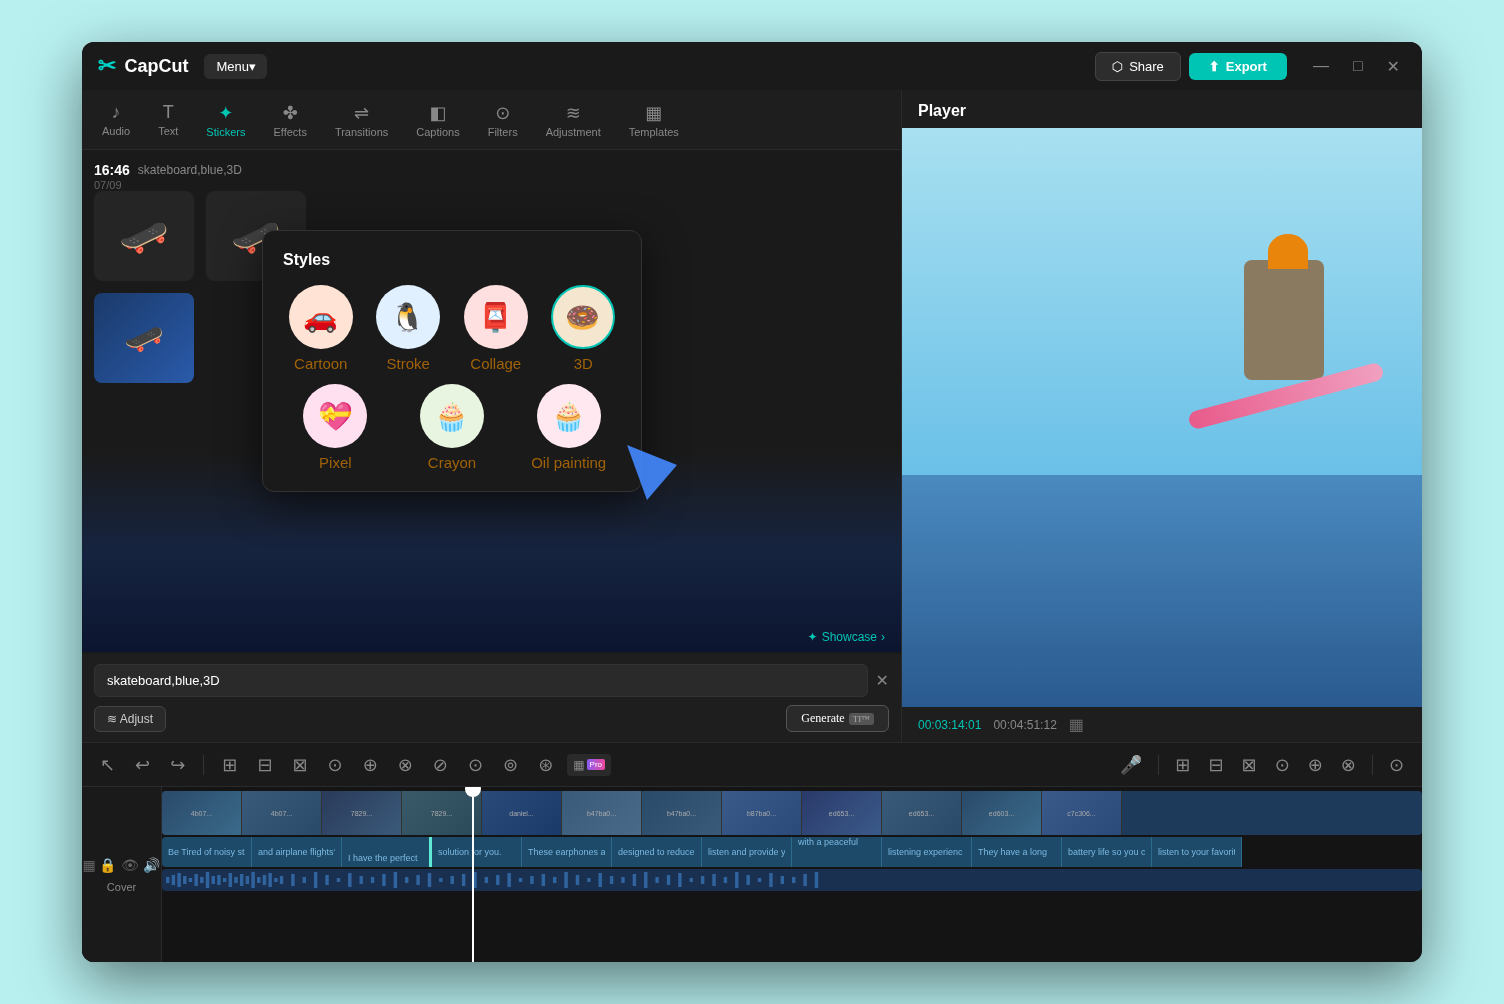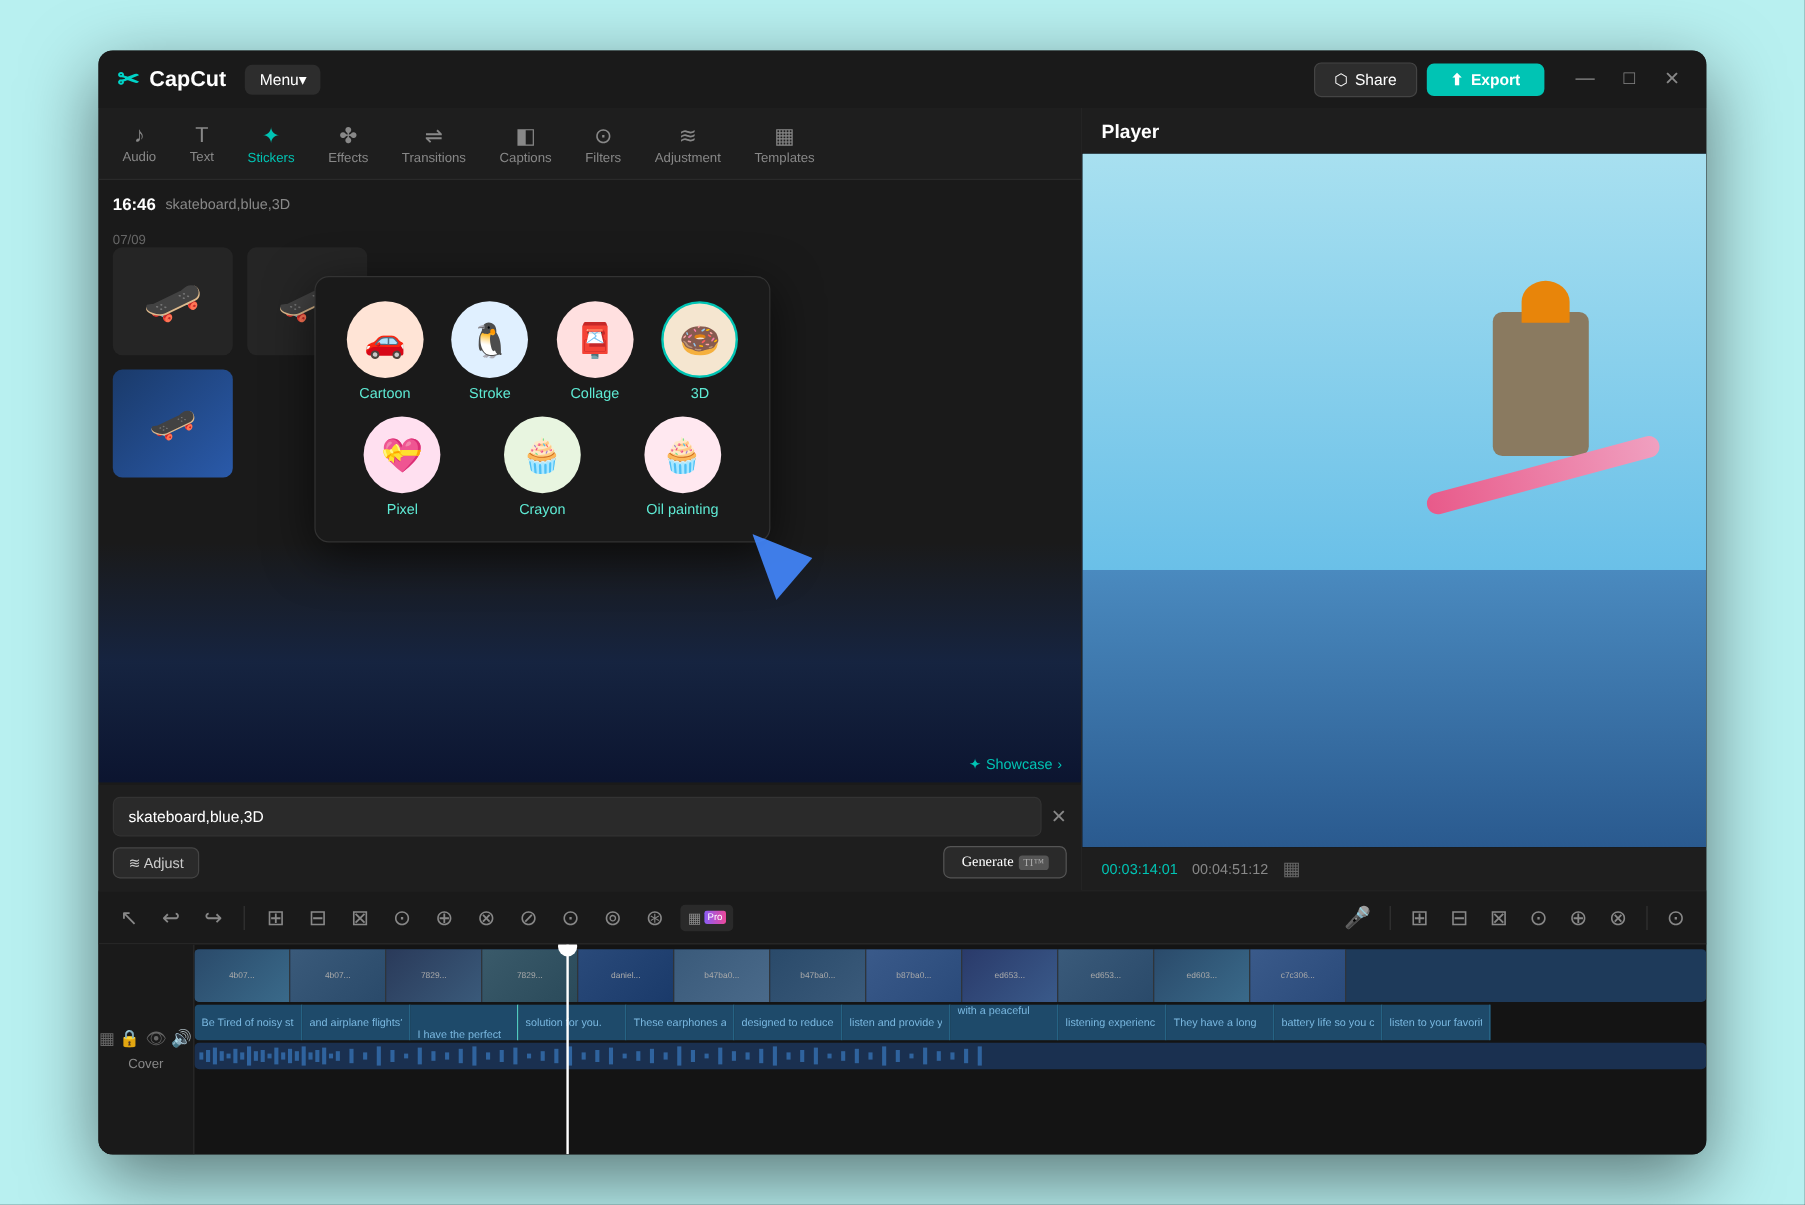--- a/index.html
+++ b/index.html
@@ -184,21 +184,21 @@
       flex: 1;
       background: #1a1a1a;
       padding: 12px;
       position: relative;
       overflow: hidden;
     }
     .media-header {
       display: flex;
       align-items: center;
       gap: 8px;
-      margin-bottom: 16px;
+      margin-bottom: 1px;
     }
     .media-time {
       color: #ffffff;
       font-size: 14px;
       font-weight: 600;
     }
     .media-tag {
       color: #888;
       font-size: 12px;
     }
@@ -256,22 +256,22 @@
       display: flex;
       align-items: center;
       justify-content: center;
       font-size: 28px;
       background: #f5e6d0;
     }
     .style-icon.selected {
       border: 2px solid #00c4b4;
     }
     .style-label {
-      color: #5eead4;
-      font-size: 12px;
+      color: #a16207;
+      font-size: 15px;
     }
     .styles-grid-2 {
       display: grid;
       grid-template-columns: repeat(3, 1fr);
       gap: 12px;
     }
     
     .input-area {
       position: absolute;
       bottom: 0;
@@ -550,20 +550,21 @@
             <div class="sticker-item sticker-dark" style="font-size:40px;">🛹</div>
             <div class="sticker-item sticker-dark" style="font-size:40px;">🛹</div>
           </div>
           <div style="display: flex; gap: 12px; margin-bottom: 12px;">
             <div class="sticker-item sticker-blue" style="font-size:32px; background: linear-gradient(135deg, #1a3a6a, #2a5aaa);">🛹</div>
           </div>
 
           <div style="position:absolute; bottom:90px; left:0; right:0; height:200px; background: linear-gradient(180deg, transparent 0%, rgba(20,40,80,0.7) 50%, rgba(10,20,50,0.9) 100%); pointer-events:none;"></div>
 
           <div class="styles-popup">
+            <div class="styles-title">Styles</div>
 
             <div class="styles-grid">
               <div class="style-item">
                 <div class="style-icon si-cartoon">🚗</div>
                 <span class="style-label">Cartoon</span>
               </div>
               <div class="style-item">
                 <div class="style-icon si-stroke">🐧</div>
                 <span class="style-label">Stroke</span>
               </div>
@@ -728,21 +729,21 @@
             </div>
           </div>
 
           <div style="height:30px; display:flex; overflow:hidden; margin-bottom:2px; border-radius:4px;">
             <div style="width:90px; height:30px; background:#1e4a6a; border-right:1px solid #2a6a8a; flex-shrink:0; display:flex; align-items:center; padding:0 6px;">
                 <span style="color:#7ab8e0; font-size:9px; white-space:nowrap; overflow:hidden;">Be Tired of noisy streets</span>
               </div>
             <div style="width:90px; height:30px; background:#1e4a6a; border-right:1px solid #2a6a8a; flex-shrink:0; display:flex; align-items:center; padding:0 6px;">
                 <span style="color:#7ab8e0; font-size:9px; white-space:nowrap; overflow:hidden;">and airplane flights?</span>
               </div>
-            <div style="width:90px; height:30px; background:#1e4a6a; border-right:1px solid #5eead4; flex-shrink:0; display:flex; align-items:flex-end; padding:0 6px;">
+            <div style="width:90px; height:30px; background:#1e4a6a; border-right:3px solid #5eead4; flex-shrink:0; display:flex; align-items:flex-start; padding:16px 6px;">
                 <span style="color:#7ab8e0; font-size:9px; white-space:nowrap; overflow:hidden;">I have the perfect</span>
               </div>
             <div style="width:90px; height:30px; background:#1e4a6a; border-right:1px solid #2a6a8a; flex-shrink:0; display:flex; align-items:center; padding:0 6px;">
                 <span style="color:#7ab8e0; font-size:9px; white-space:nowrap; overflow:hidden;">solution for you.</span>
               </div>
             <div style="width:90px; height:30px; background:#1e4a6a; border-right:1px solid #2a6a8a; flex-shrink:0; display:flex; align-items:center; padding:0 6px;">
                 <span style="color:#7ab8e0; font-size:9px; white-space:nowrap; overflow:hidden;">These earphones are</span>
               </div>
             <div style="width:90px; height:30px; background:#1e4a6a; border-right:1px solid #2a6a8a; flex-shrink:0; display:flex; align-items:center; padding:0 6px;">
                 <span style="color:#7ab8e0; font-size:9px; white-space:nowrap; overflow:hidden;">designed to reduce</span>

